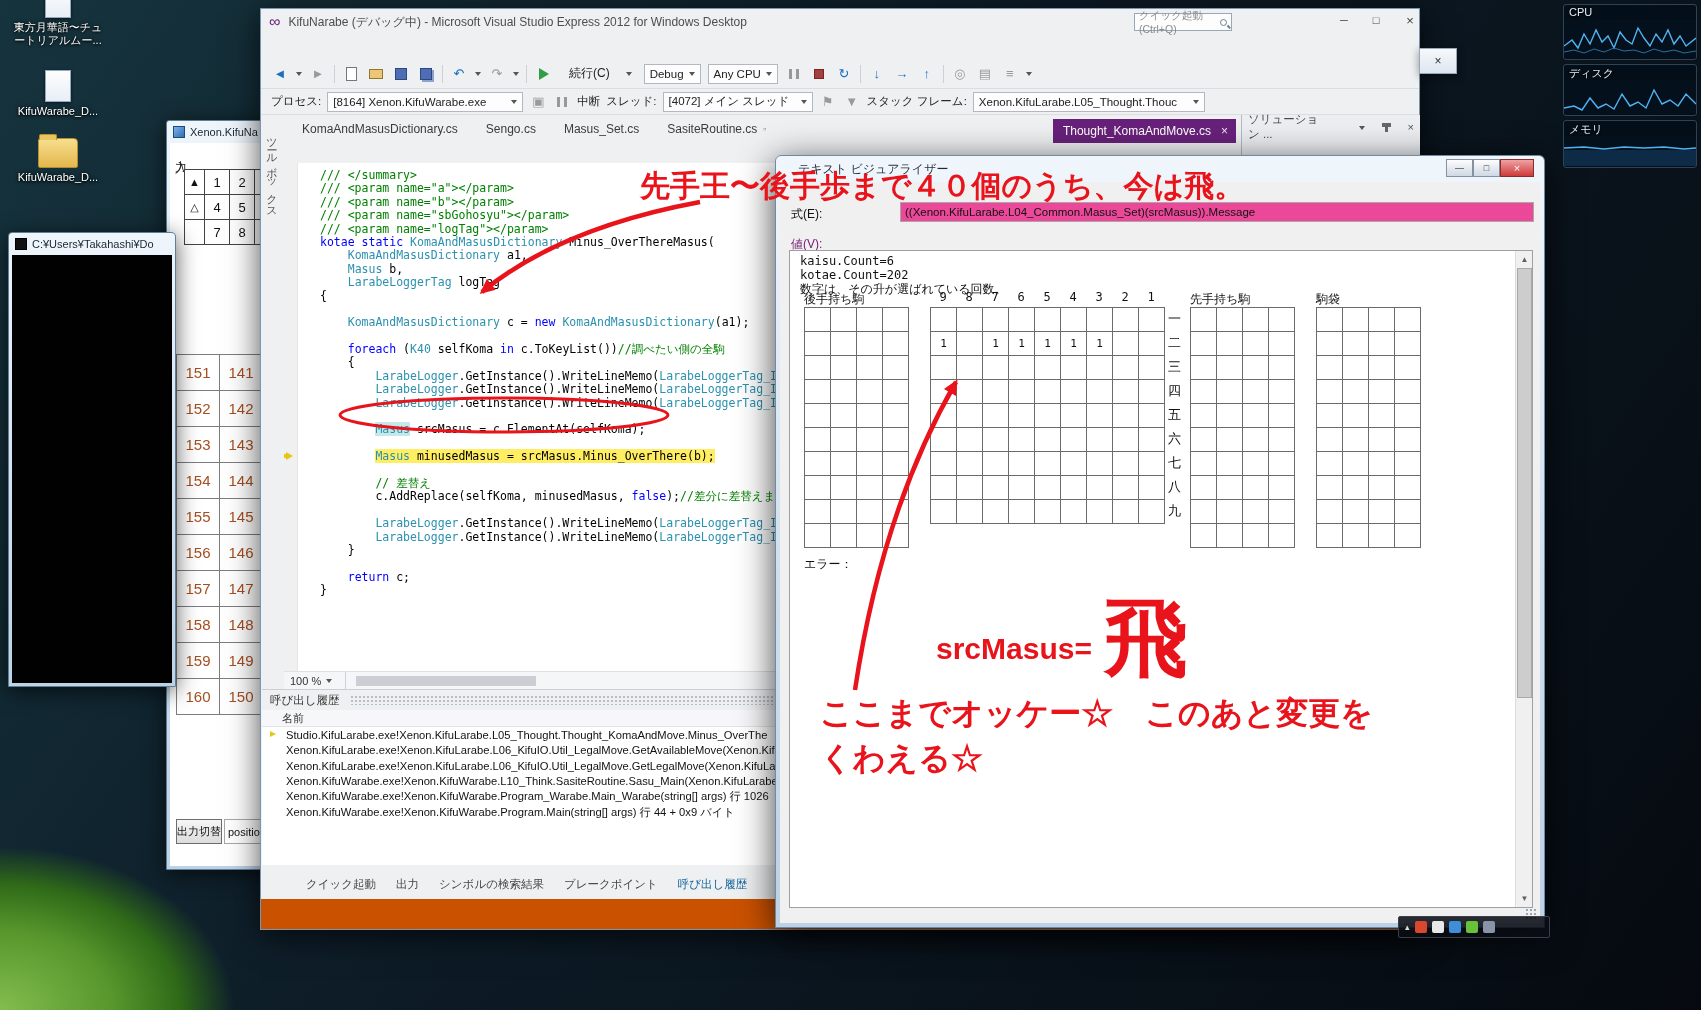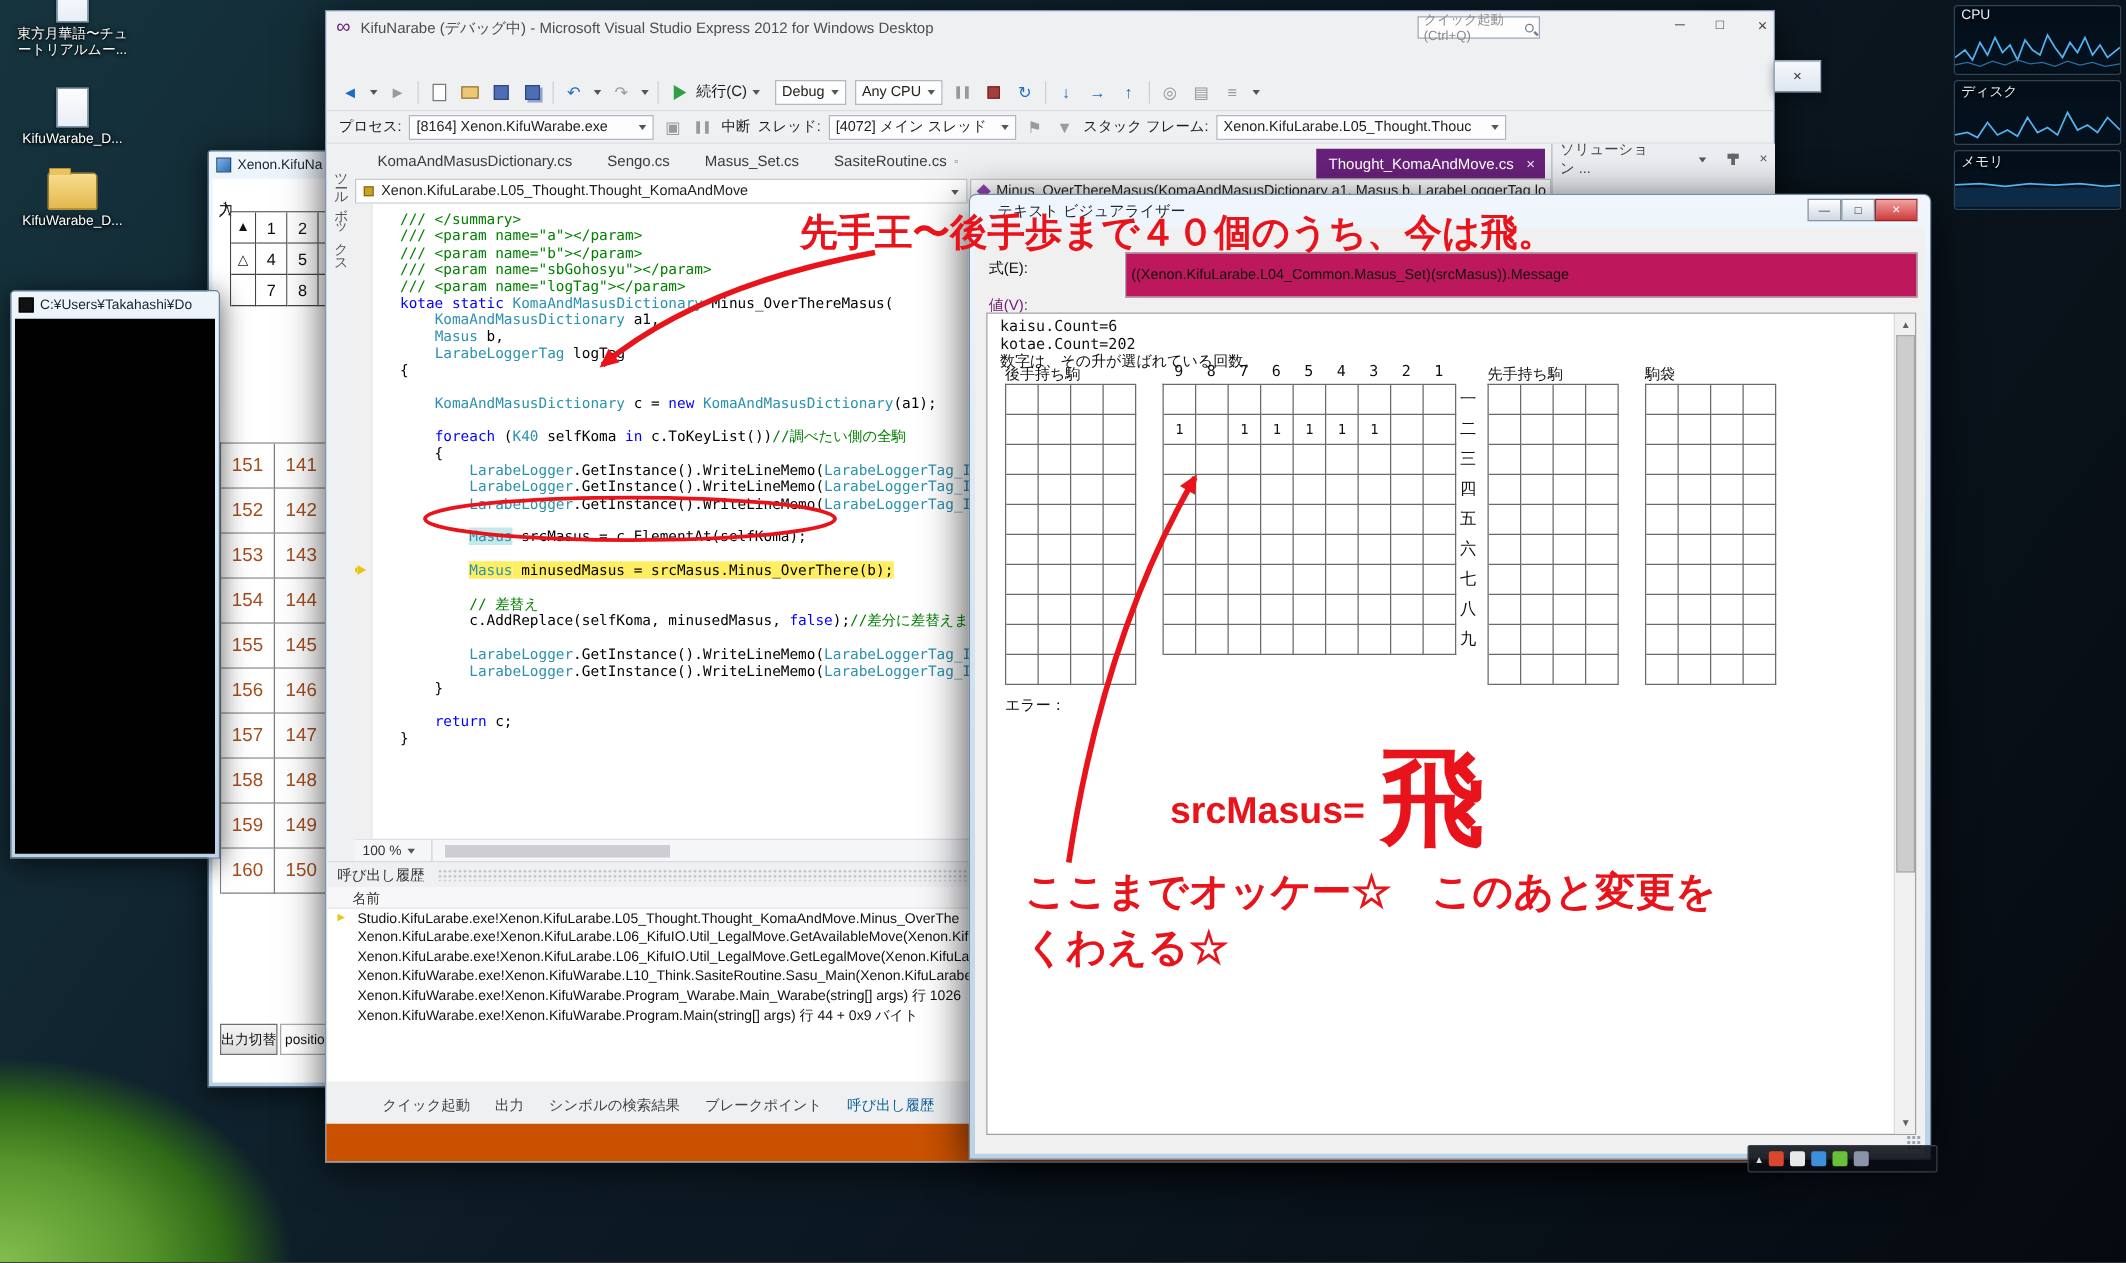--- a/index.html
+++ b/index.html
@@ -67,21 +67,21 @@
 
   #vs-toolbar{position:absolute;left:0;top:50px;width:100%;height:30px;display:flex;align-items:center;padding-left:10px;gap:7px;border-bottom:1px solid #dcdde1;}
   .tbi{width:18px;height:18px;display:flex;align-items:center;justify-content:center;font-size:13px;color:#6a6a6a;flex:none;}
   .tbi.blue{color:#1b6ec2;} .tbi.gray{color:#9a9a9a;}
   .tbsep{width:1px;height:18px;background:#cfd0d6;flex:none;}
   .i-file{width:11px;height:14px;background:#fff;border:1px solid #777;}
   .i-open{width:14px;height:10px;background:#ecc776;border:1px solid #96762f;position:relative;}
   .i-save{width:12px;height:12px;background:#4f6db4;border:1px solid #2d4782;}
   .i-stop{width:10px;height:10px;background:#a33f3f;border:1px solid #7c2323;}
   .i-pause{width:10px;height:10px;border-left:3px solid #999;border-right:3px solid #999;}
-  #continue-btn{display:flex;align-items:center;gap:4px;font-size:12px;color:#1e1e1e;padding:2px 5px;}
+  #continue-btn{display:flex;align-items:center;gap:16px;font-size:12px;color:#1e1e1e;padding:2px 5px;}
   #continue-btn .play{width:0;height:0;border:6px solid transparent;border-left:10px solid #2f9e44;margin-right:-2px;}
   .combo{display:inline-flex;align-items:center;gap:5px;background:#fdfdfd;border:1px solid #b2b8c2;height:20px;padding:0 5px;font-size:11.5px;color:#222;}
   .crt{width:0;height:0;border:3.5px solid transparent;border-top:4.5px solid #555;margin-top:4px;flex:none;}
 
   #proc-bar{position:absolute;left:0;top:80px;width:100%;height:26px;display:flex;align-items:center;padding-left:10px;gap:6px;font-size:11.5px;color:#1e1e1e;border-bottom:1px solid #dcdde1;}
 
   #doc-tabs{position:absolute;left:23px;top:106px;width:957px;height:28px;display:flex;align-items:flex-end;}
   #inactive-tabs{display:flex;align-items:center;height:100%;padding-left:4px;}
   .doc-tab{padding:0 14px;font-size:12px;color:#3b3b3b;height:100%;display:flex;align-items:center;}
   .tab-mini-icon{font-size:9px;color:#8a8a8a;margin-left:-8px;}
@@ -139,21 +139,21 @@
   #tv-win{position:absolute;left:775px;top:155px;width:770px;height:773px;z-index:6;
     background:linear-gradient(180deg,#f0f6fc,#cfdfee 55%,#bdd1e5);border:1px solid #6e8ba3;border-radius:6px 6px 0 0;
     box-shadow:0 8px 36px rgba(0,0,0,.75);}
   #tv-titlebar{height:26px;display:flex;align-items:center;padding-left:22px;font-size:12px;color:#1c2a38;text-shadow:0 0 3px #fff;}
   #tv-btns{position:absolute;right:10px;top:3px;display:flex;}
   .tvbtn{width:27px;height:18px;border:1px solid #84919f;background:linear-gradient(180deg,#fdfdfe,#cfd8e4);
     display:flex;align-items:center;justify-content:center;font-size:9px;color:#333;}
   .tvbtn.close{width:34px;background:linear-gradient(180deg,#f0a2a2,#ce3a3a);color:#fff;font-size:11px;border-color:#8c2a2a;}
   #tv-client{position:absolute;left:4px;right:4px;top:26px;bottom:4px;background:#f0f0f0;}
   #tv-expr-label{position:absolute;left:11px;top:24px;font-size:12px;color:#111;}
-  #tv-expr{position:absolute;left:120px;top:20px;right:6px;height:36px;background:#be185d;border:1px solid #a8a8a8;
+  #tv-expr{position:absolute;left:120px;top:20px;right:6px;height:20px;background:#ec4899;border:1px solid #a8a8a8;
     font-size:11.5px;color:#111;display:flex;align-items:center;padding:0 4px;white-space:nowrap;overflow:hidden;}
   #tv-value-label{position:absolute;left:11px;top:54px;font-size:12px;color:#701a75;}
   #tv-value{position:absolute;left:9px;top:68px;width:744px;height:658px;background:#fff;border:1px solid #a0a0a0;overflow:hidden;}
   #tv-lines{position:absolute;left:10px;top:3px;font-family:"DejaVu Sans Mono",monospace;font-size:12px;line-height:14px;color:#111;}
   .bd-label{position:absolute;font-size:12px;color:#111;font-family:"DejaVu Sans Mono",monospace;}
   #tv-gote-label{left:14px;top:40px;} #tv-sente-label{left:400px;top:40px;} #tv-bag-label{left:526px;top:40px;}
   #tv-colheaders{position:absolute;left:140px;top:39px;display:flex;}
   .bd-colh{width:26px;text-align:center;font-size:12px;font-family:"DejaVu Sans Mono",monospace;color:#111;}
   .bgrid{position:absolute;display:grid;grid-auto-rows:24px;border-top:1px solid #6b6b6b;border-left:1px solid #6b6b6b;}
   #tv-gote-grid{left:14px;top:56px;} #tv-board{left:140px;top:56px;} #tv-sente-grid{left:400px;top:56px;} #tv-bag-grid{left:526px;top:56px;}
@@ -378,32 +378,20 @@
     <div id="sol-pane">
       <div id="sol-title">
         <span>ソリューション ...</span>
         <span class="sp"></span>
         <span class="crt"></span>
         <span class="pin"></span>
         <span style="font-size:11px;color:#555;">×</span>
       </div>
     </div>
 
-    <div id="nav-bar">
-      <div class="nav-box" id="nav-left">
-        <span class="nav-ico cls"></span>
-        <span>Xenon.KifuLarabe.L05_Thought.Thought_KomaAndMove</span>
-        <span class="nav-sp"></span>
-        <span class="crt"></span>
-      </div>
-      <div class="nav-box" id="nav-right">
-        <span class="nav-ico mem"></span>
-        <span>Minus_OverThereMasus(KomaAndMasusDictionary a1, Masus b, LarabeLoggerTag lo</span>
-      </div>
-    </div>
 
     <div id="editor">
       <div id="ed-margin">
         <div id="ip-arrow" style="top: 289.4px;"></div>
       </div>
       <div id="code-lines">
           <div class="cl"><span class="tc">/// &lt;/summary&gt;</span></div>
           <div class="cl"><span class="tc">/// &lt;param name="a"&gt;&lt;/param&gt;</span></div>
           <div class="cl"><span class="tc">/// &lt;param name="b"&gt;&lt;/param&gt;</span></div>
           <div class="cl"><span class="tc">/// &lt;param name="sbGohosyu"&gt;&lt;/param&gt;</span></div>

